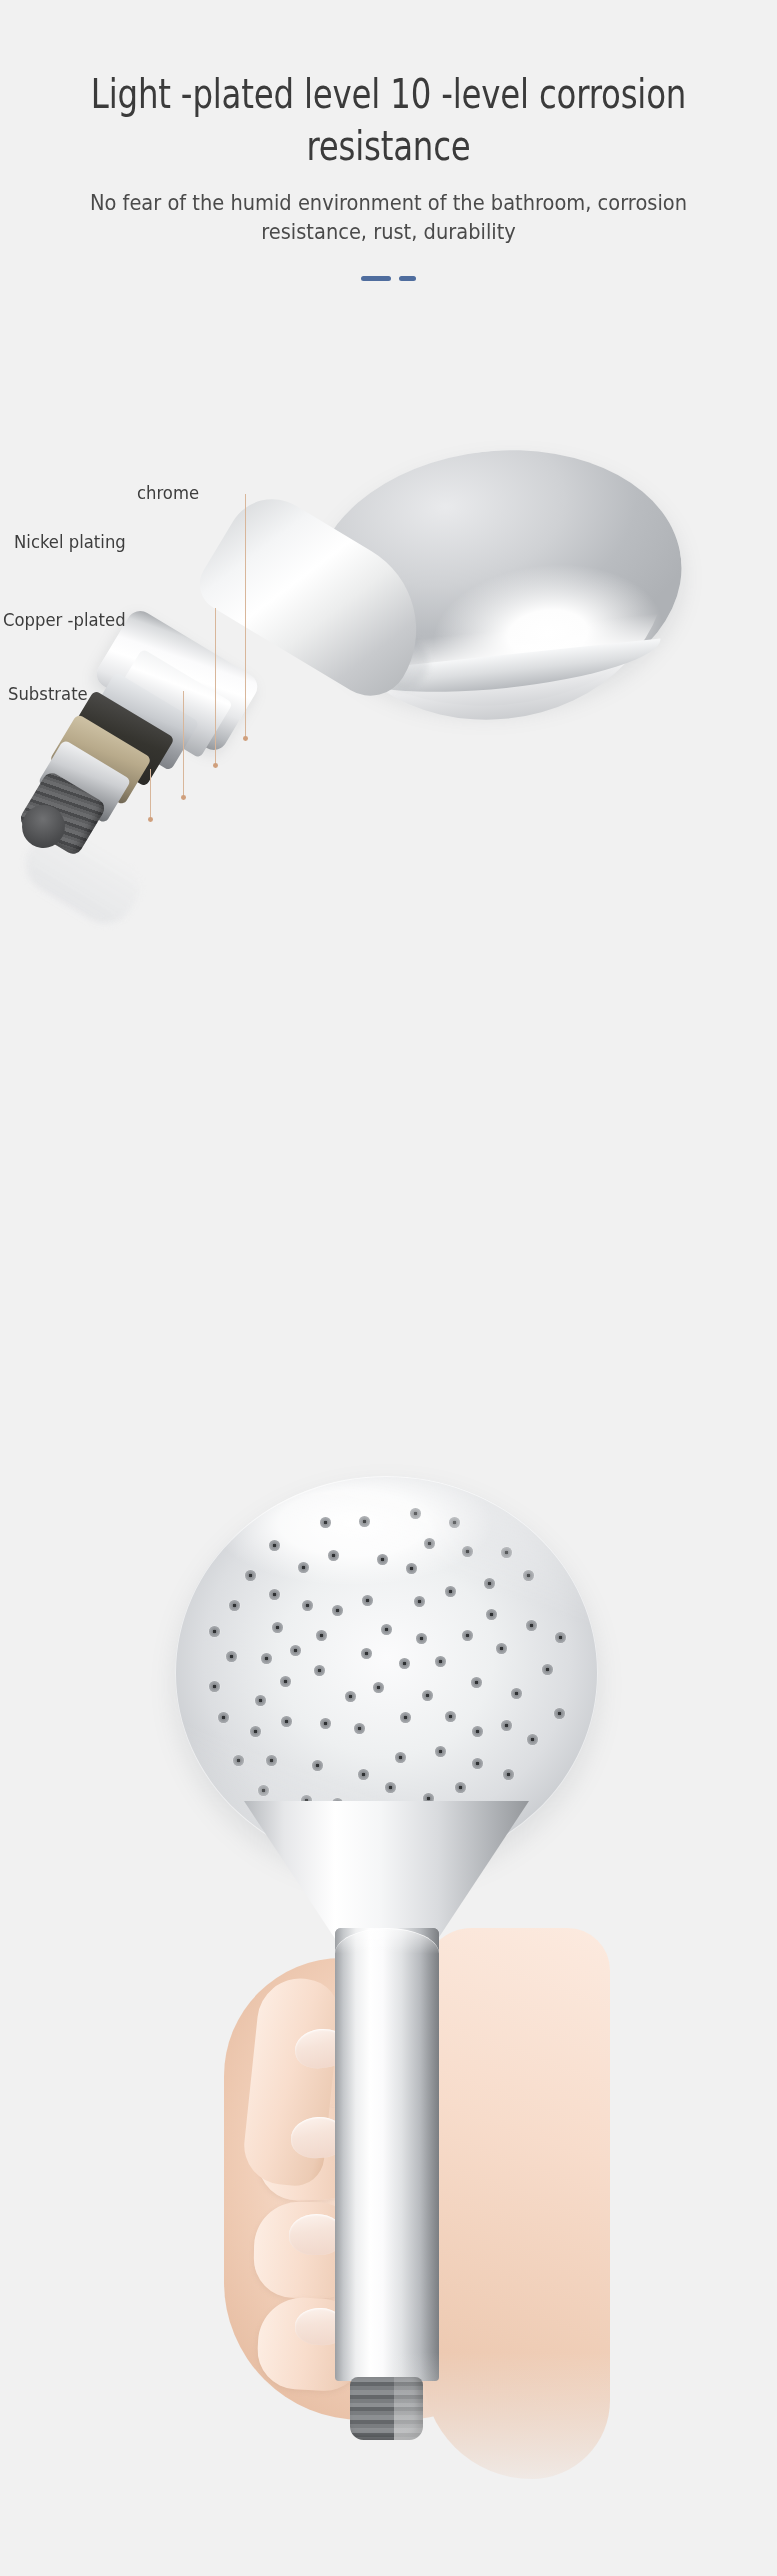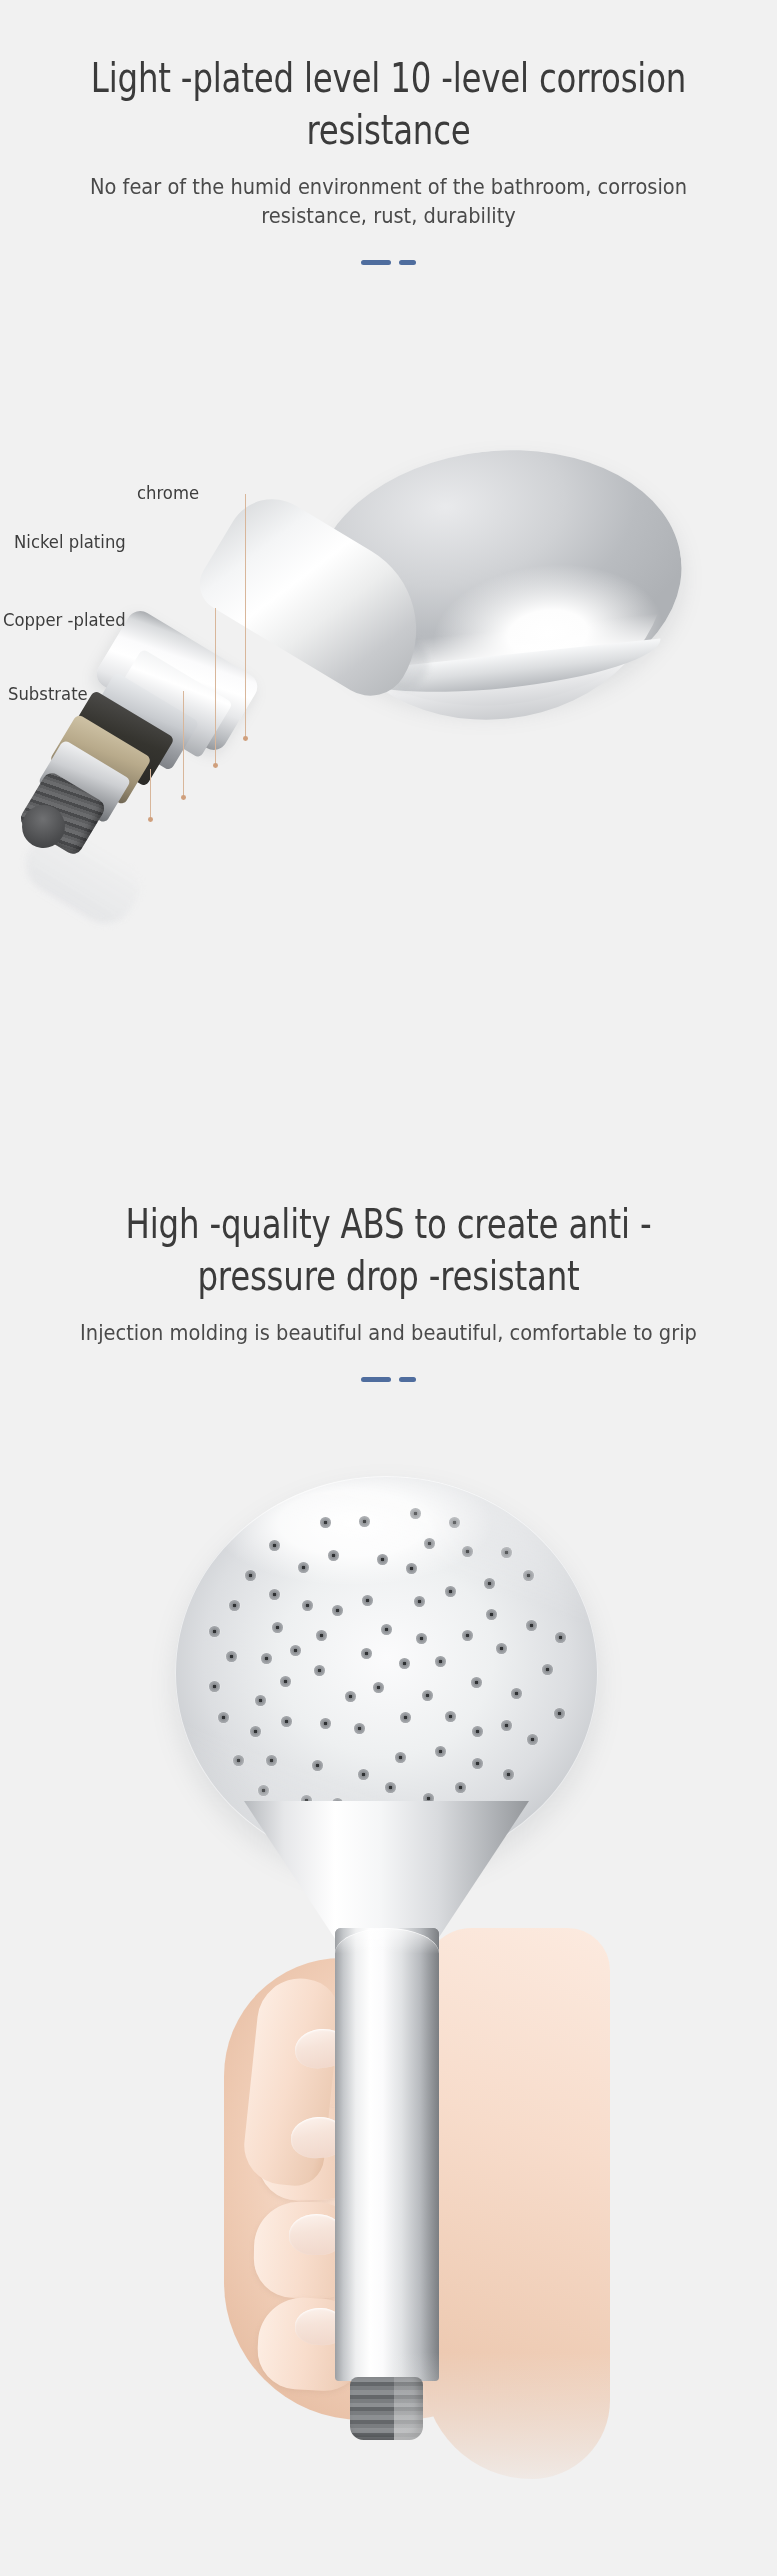--- a/index.html
+++ b/index.html
@@ -352,21 +352,21 @@
       rgba(255,255,255,.84) 34%, rgba(251,251,252,.84) 46%,
       rgba(224,226,228,.88) 64%, rgba(183,186,190,.9) 82%, rgba(142,145,149,.93) 94%, rgba(123,126,130,.95) 100%);
     border-radius: 5.9px;
   }
 </style>
 </head>
 <body>
 
 <div class="page">
 
-  <div class="section-head" style="top:52px;">
+  <div class="section-head" style="top:68px;">
     <div class="headline">Light -plated level 10 -level corrosion resistance</div>
     <div class="subline">No fear of the humid environment of the bathroom, corrosion resistance, rust, durability</div>
     <div class="divider">
       <span class="d-long"></span>
       <span class="d-short"></span>
     </div>
   </div>
 
   <div class="art" id="art-cutaway">
 
@@ -396,28 +396,20 @@
     <div class="lead-dot" style="left:213px; top:340px;"></div>
     <div class="lead-dot" style="left:181px; top:372px;"></div>
     <div class="lead-dot" style="left:148px; top:394px;"></div>
 
     <div class="lead-label" style="left:137px; top:60px;">chrome</div>
     <div class="lead-label" style="left:13.8px; top:109px;">Nickel plating</div>
     <div class="lead-label" style="left:3px; top:187px;">Copper -plated</div>
     <div class="lead-label" style="left:7.9px; top:261px;">Substrate</div>
   </div>
 
-  <div class="section-head" style="top:1198px;">
-    <div class="headline">High -quality ABS to create anti -pressure drop -resistant</div>
-    <div class="subline">Injection molding is beautiful and beautiful, comfortable to grip</div>
-    <div class="divider">
-      <span class="d-long"></span>
-      <span class="d-short"></span>
-    </div>
-  </div>
 
   <div class="art" id="art-hand">
 
     <div class="face-disc"></div>
     <div id="nozzle-field">
         <div class="nozzle" style="left: 526px; top: 154px;"></div>
         <div class="nozzle" style="left: 501px; top: 254px;"></div>
         <div class="nozzle" style="left: 229px; top: 134px;"></div>
         <div class="nozzle" style="left: 269px; top: 74px;"></div>
         <div class="nozzle" style="left: 399px; top: 192px;"></div>

